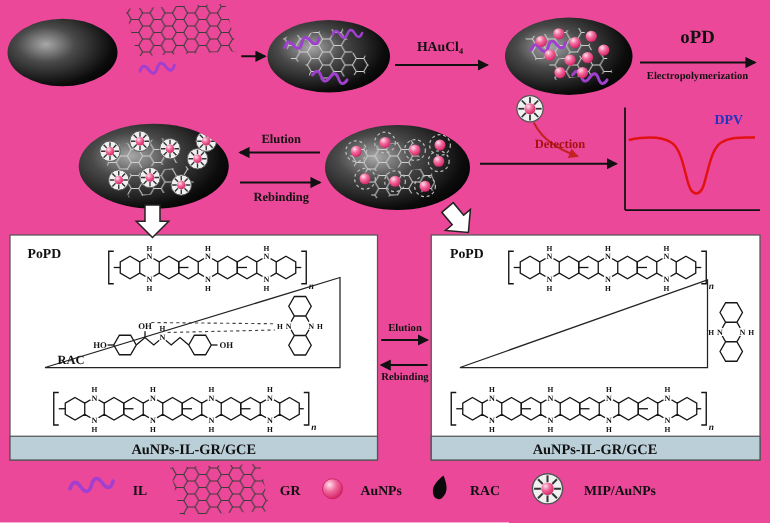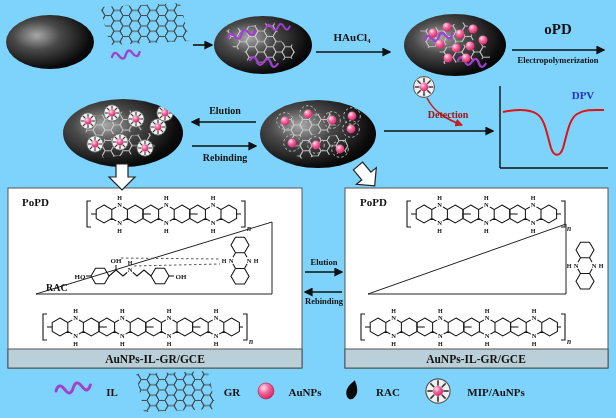--- a/index.html
+++ b/index.html
@@ -1,16 +1,16 @@
 <!DOCTYPE html>
 <html><head>
 <meta charset="utf-8">
 <style>
   html,body{margin:0;padding:0;background:#fff;}
-  #stage{position:relative;width:616px;height:418px;background:#7dd3fc;overflow:hidden;}
+  #stage{position:relative;width:616px;height:418px;background:#ec4899;overflow:hidden;}
   svg{display:block;}
   .lbl{font-family:"Liberation Serif","DejaVu Serif",serif;font-weight:bold;fill:#111;}
   .s15{font-size:15px}.s12{font-size:11.5px}.s11{font-size:11px}.s10{font-size:10px}.s85{font-size:8.5px}
   .mid{text-anchor:middle}
   .red{fill:#a51212}.blue{fill:#2433c0}
   .atom{font-family:"Liberation Serif",serif;font-weight:bold;font-size:6.5px;text-anchor:middle;fill:#111}
   .atomH{font-family:"Liberation Serif",serif;font-weight:bold;font-size:6px;text-anchor:middle;fill:#111}
   .atomL{font-family:"Liberation Serif",serif;font-weight:bold;font-size:7px;text-anchor:middle;fill:#111}
   .subn{font-family:"Liberation Serif",serif;font-style:italic;font-weight:bold;font-size:7.5px;text-anchor:middle;fill:#111}
   .ring{fill:none;stroke:#161616;stroke-width:1.05}

